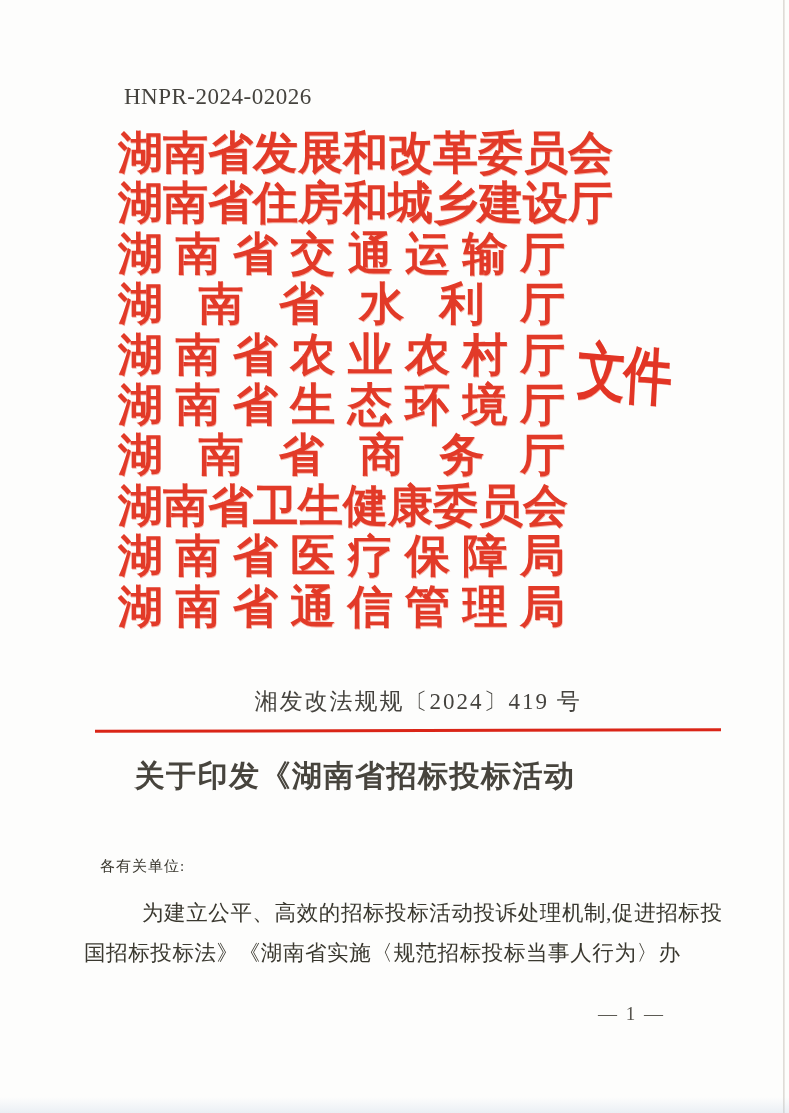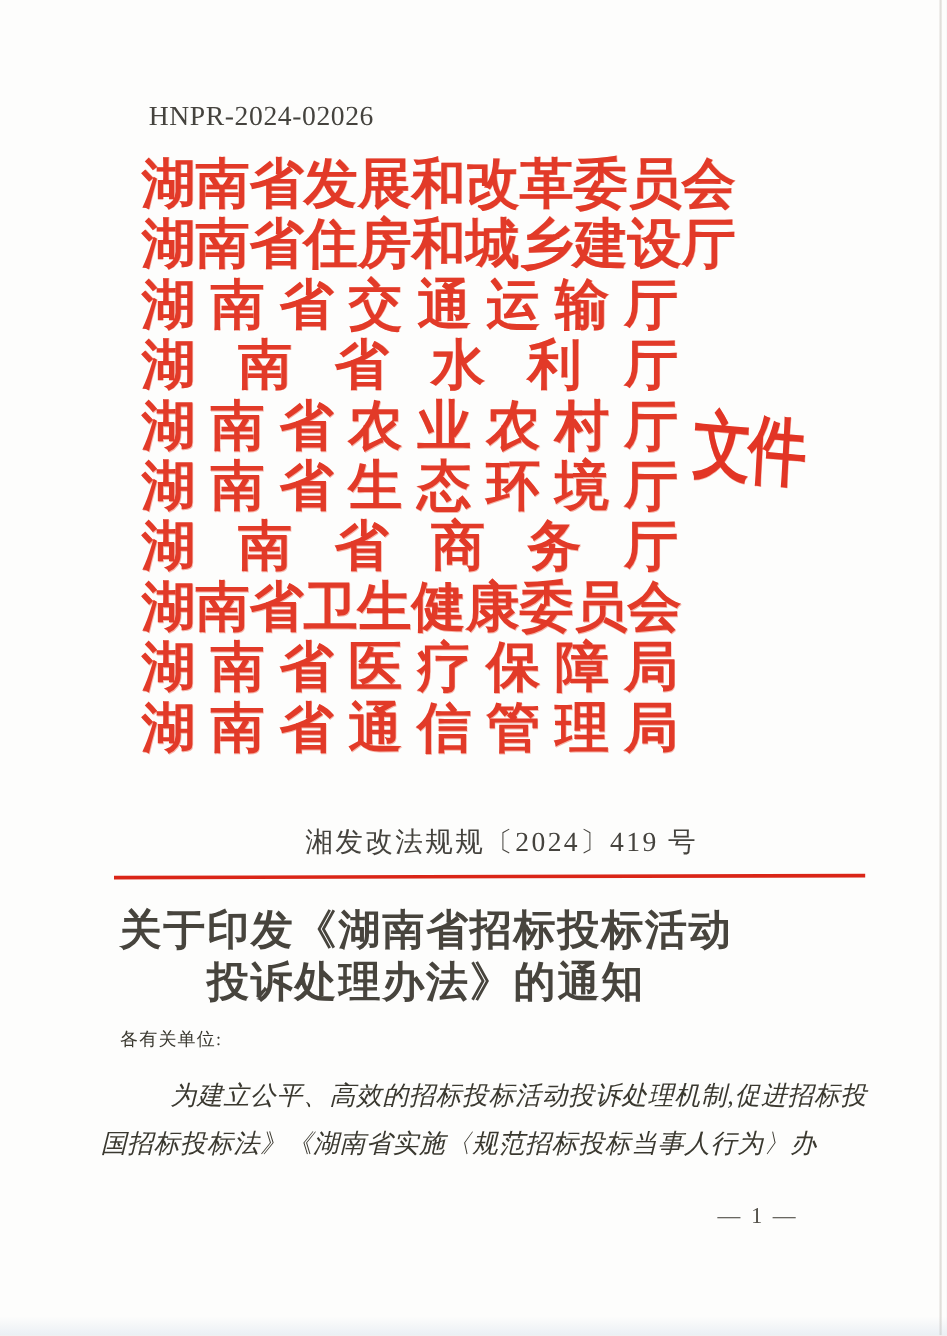--- a/index.html
+++ b/index.html
@@ -74,21 +74,21 @@
     left: 95px; top: 729px;
     width: 626px; height: 3px;
     background: #da2517;
     transform: rotate(-0.15deg);
   }
   .notice-title {
     position: absolute;
     left: 0; top: 754px;
     width: 710px;
     text-align: center;
-    font-size: 35px;
+    font-size: 30px;
     font-weight: bold;
     color: #47443d;
     letter-spacing: 1.5px;
     line-height: 43px;
   }
   .salutation {
     position: absolute;
     left: 100px; top: 857px;
     font-size: 15px;
     letter-spacing: 1px;
@@ -96,21 +96,21 @@
   }
   .body-paragraph {
     position: absolute;
     left: 84px; top: 893px;
     width: 634px;
     font-size: 21.5px;
     letter-spacing: 0.6px;
     line-height: 40px;
     color: #3a382f;
   }
-  .body-line { white-space: nowrap; font-style: italic; }
+  .body-line { white-space: nowrap; }
   .body-line.indent { text-indent: 58px; }
   .page-number {
     position: absolute;
     left: 598px; top: 1003px;
     font-size: 19px;
     letter-spacing: 2px;
     color: #55534c;
   }
 </style>
 </head>
@@ -228,21 +228,20 @@
   </div>
 
   <div class="doc-word">文件</div>
 
   <div class="doc-number">湘发改法规规〔2024〕419 号</div>
 
   <div class="red-rule"></div>
 
   <div class="notice-title">
     <div>关于印发《湖南省招标投标活动</div>
-    <div>投诉处理办法》的通知</div>
   </div>
 
   <div class="salutation">各有关单位:</div>
 
   <div class="body-paragraph">
     <div class="body-line indent">为建立公平、高效的招标投标活动投诉处理机制,促进招标投</div>
     <div class="body-line">国招标投标法》《湖南省实施〈规范招标投标当事人行为〉办</div>
   </div>
 
   <div class="page-number">— 1 —</div>

